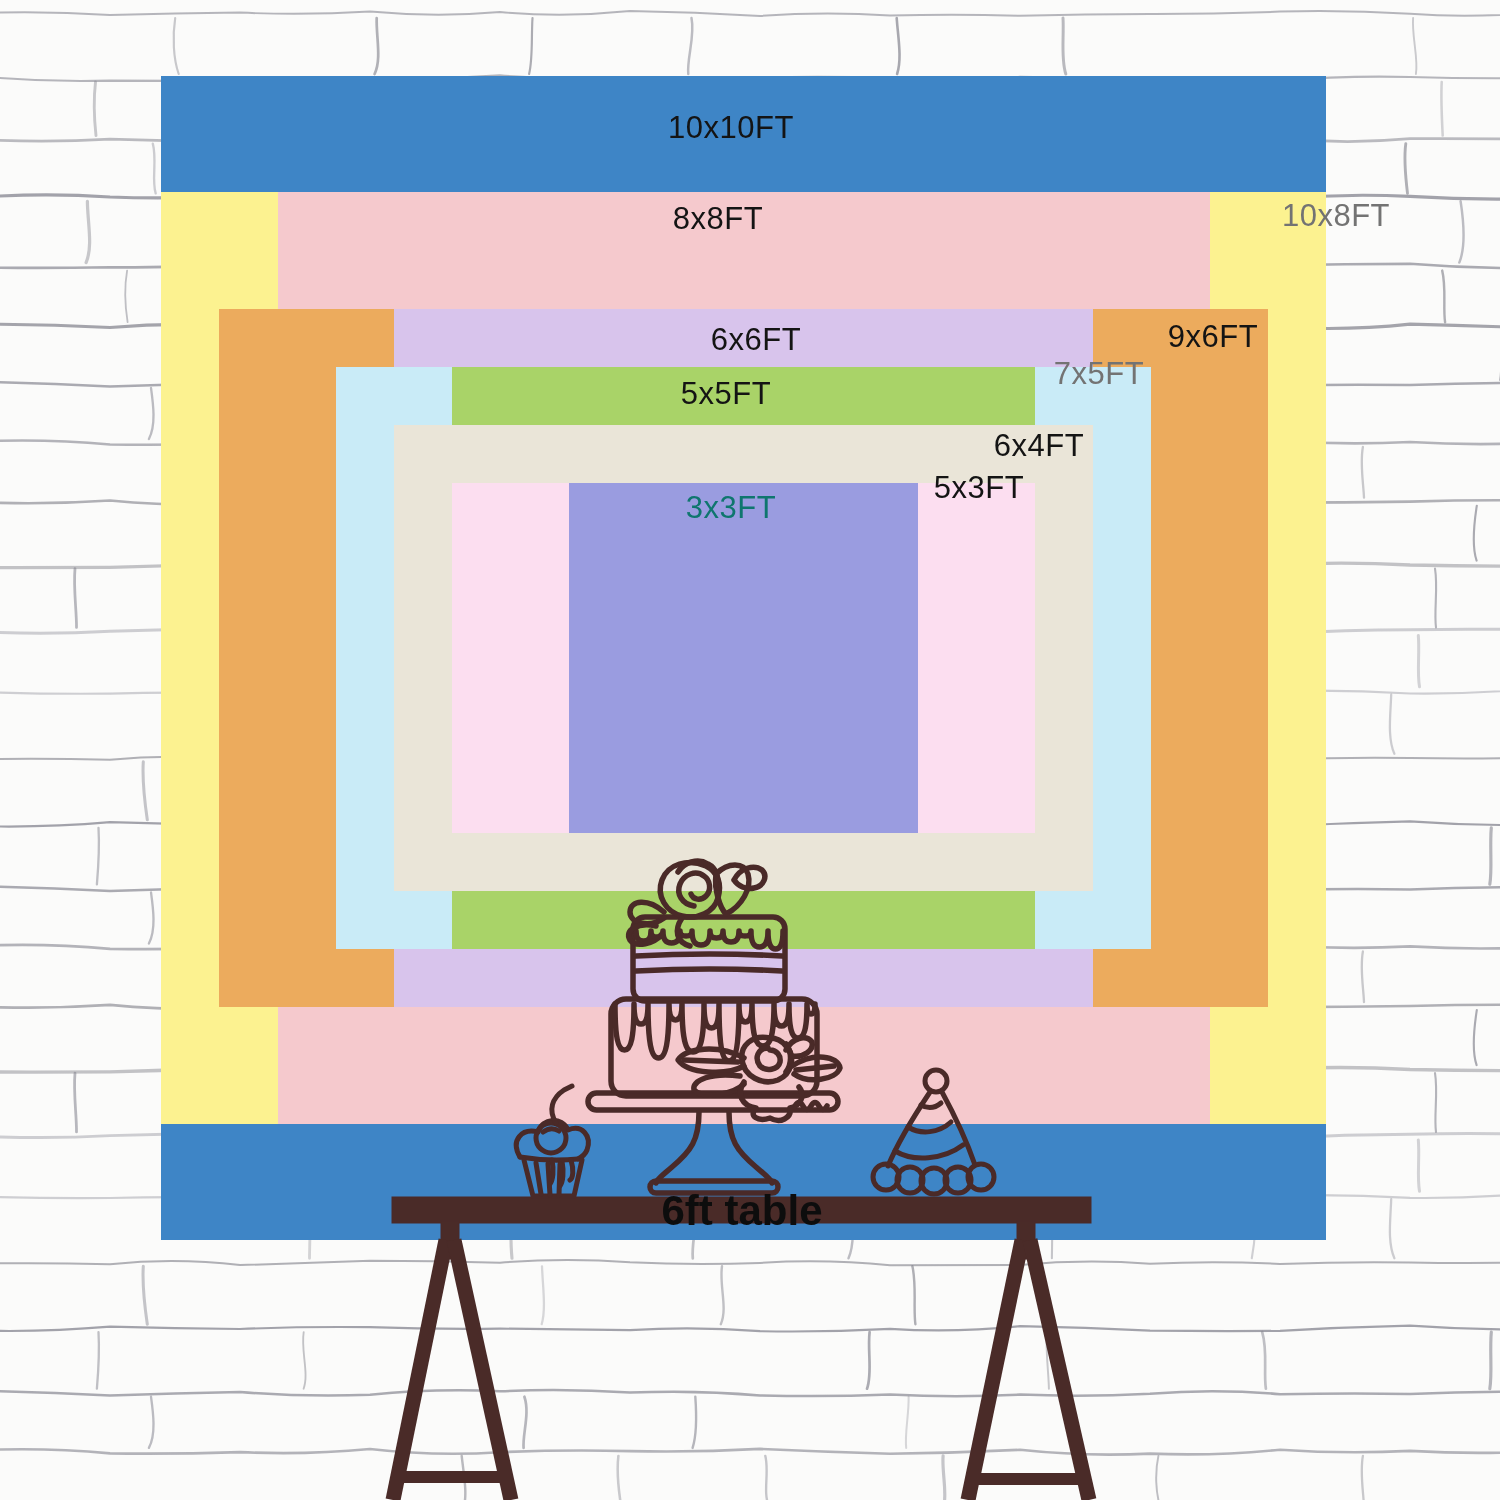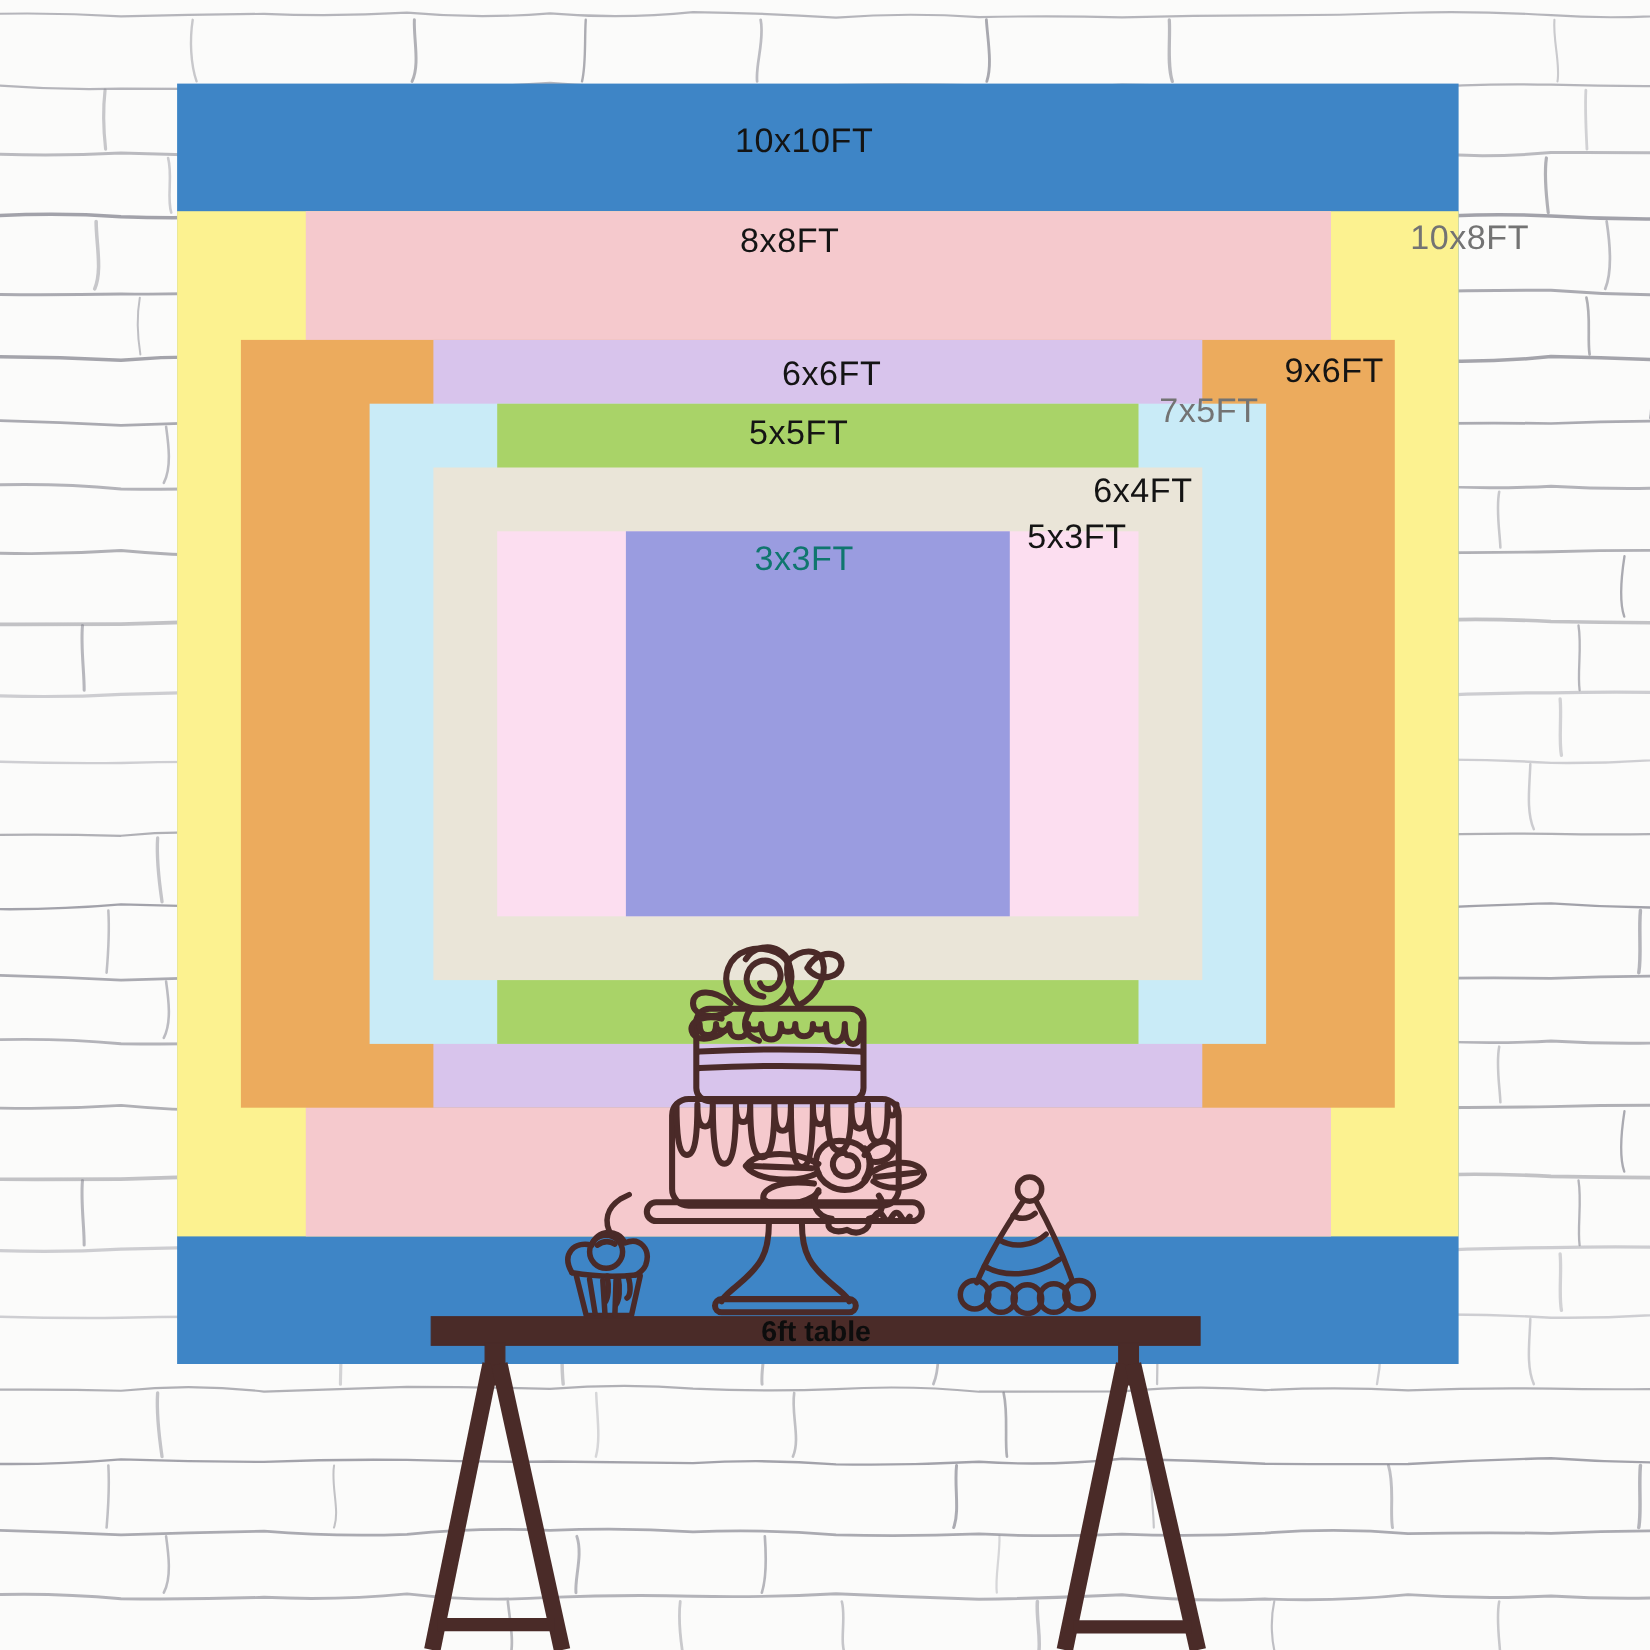--- a/index.html
+++ b/index.html
@@ -4,21 +4,21 @@
 <style>
   html,body{margin:0;padding:0;background:#ffffff;}
   .stage{position:relative;width:1500px;height:1500px;overflow:hidden;background:#fbfbfa;
          font-family:"Liberation Sans",sans-serif;}
   .stage svg{position:absolute;left:0;top:0;}
   #size-bands{position:absolute;left:0;top:0;width:1500px;height:1500px;}
   .band{position:absolute;}
   .size-label{position:absolute;transform:translate(-50%,-50%);
       font-weight:400;font-size:31px;letter-spacing:.5px;color:#141414;white-space:nowrap;}
   .table-label{position:absolute;left:742px;top:1211px;transform:translate(-50%,-50%);
-      font-weight:700;font-size:26px;color:#0d0d0d;white-space:nowrap;}
+      font-weight:700;font-size:42px;color:#0d0d0d;white-space:nowrap;}
 </style>
 </head>
 <body>
 
 <div class="stage">
 
   <svg id="wall" width="1500" height="1500" viewBox="0 0 1500 1500">
       <path d="M-20,13.0 Q 45,10.9 110,14.9 Q 175,13.2 240,12.6 Q 305,15.3 370,11.5 Q 435,17.5 500,12.1 Q 565,17.7 630,11.0 Q 695,11.8 760,16.0 Q 825,11.0 890,15.6 Q 955,14.0 1020,15.8 Q 1085,14.2 1150,14.0 Q 1215,14.1 1280,11.6 Q 1345,9.9 1410,13.8 Q 1475,18.4 1540,12.0" fill="none" stroke="#83838d" stroke-width="1.96" opacity="0.58" stroke-linecap="round"></path>
       <path d="M175.2,18.0 C 172.3,36.4 173.4,58.8 178.7,74.0" fill="none" stroke="#83838d" stroke-width="2.16" opacity="0.43" stroke-linecap="round"></path>
       <path d="M376.7,18.0 C 376.0,36.4 381.8,58.8 374.6,74.0" fill="none" stroke="#83838d" stroke-width="2.71" opacity="0.62" stroke-linecap="round"></path>

